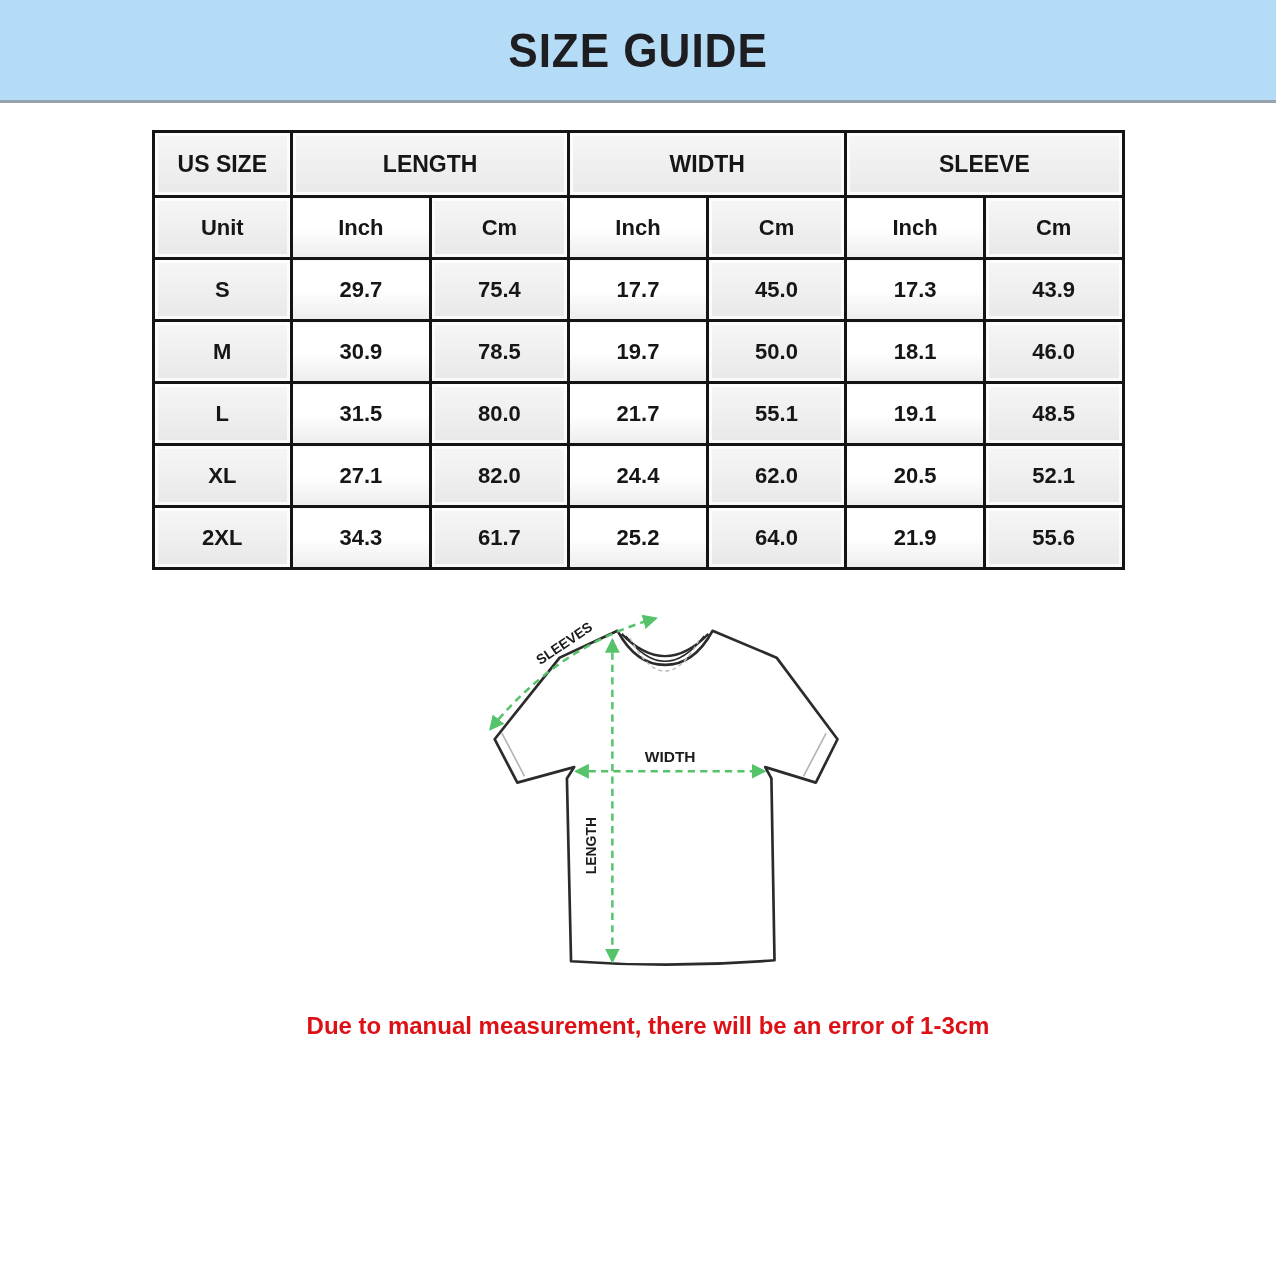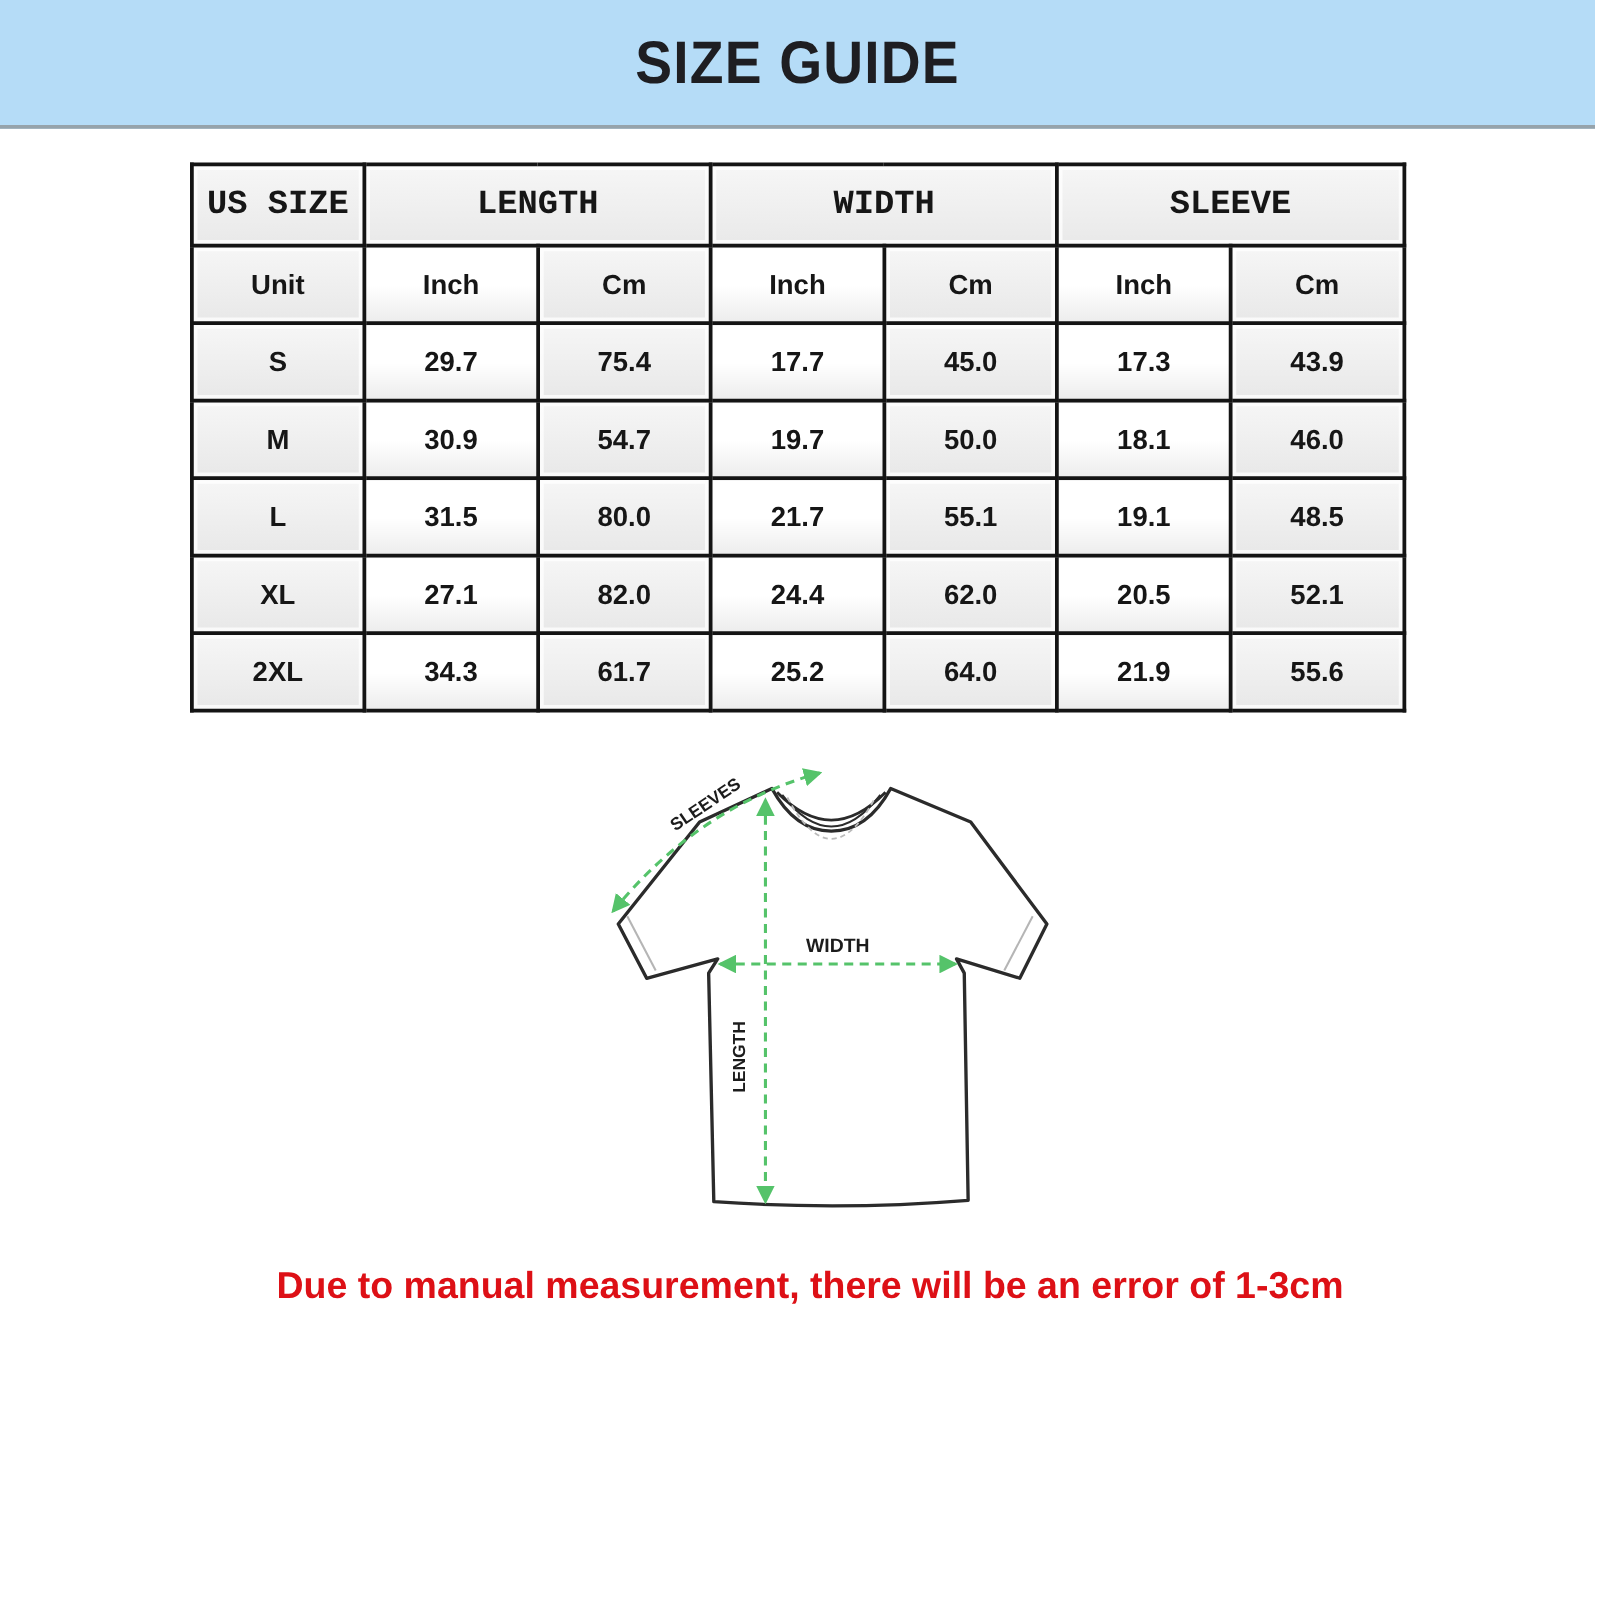--- a/index.html
+++ b/index.html
@@ -47,24 +47,23 @@
   .size-table th, .size-table td {
     border: 3px solid #141414;
     text-align: center;
     vertical-align: middle;
     font-weight: bold;
     color: #161616;
     padding: 0;
   }
   .size-table thead tr.group-row th {
     height: 62px;
-    font-size: 27px;
+    font-size: 23px;
     background: linear-gradient(180deg, #f6f6f6 0%, #e9e9e9 100%);
     box-shadow: inset 0 0 0 3px rgba(255,255,255,0.75);
-    font-family: Liberation Mono, monospace;
   }
   .size-table thead tr.unit-row th {
     height: 59px;
     font-size: 22px;
     margin-top: 36px;
   }
   .size-table tbody td {
     height: 59px;
     font-size: 22px;
   }
@@ -85,21 +84,21 @@
     margin: 36px auto 0 auto;
     position: relative;
     left: 26px;
   }
   .diagram svg { display: block; }
 
   
   .note {
     margin-top: 28px;
     text-align: center;
-    font-size: 30px;
+    font-size: 24px;
     font-weight: bold;
     color: #dd1016;
     padding-left: 20px;
   }
 </style>
 </head>
 <body>
 
 <div class="page">
 
@@ -132,21 +131,21 @@
       <td>29.7</td>
       <td>75.4</td>
       <td>17.7</td>
       <td>45.0</td>
       <td>17.3</td>
       <td>43.9</td>
     </tr>
           <tr>
       <td>M</td>
       <td>30.9</td>
-      <td>54.7</td>
+      <td>78.5</td>
       <td>19.7</td>
       <td>50.0</td>
       <td>18.1</td>
       <td>46.0</td>
     </tr>
           <tr>
       <td>L</td>
       <td>31.5</td>
       <td>80.0</td>
       <td>21.7</td>

